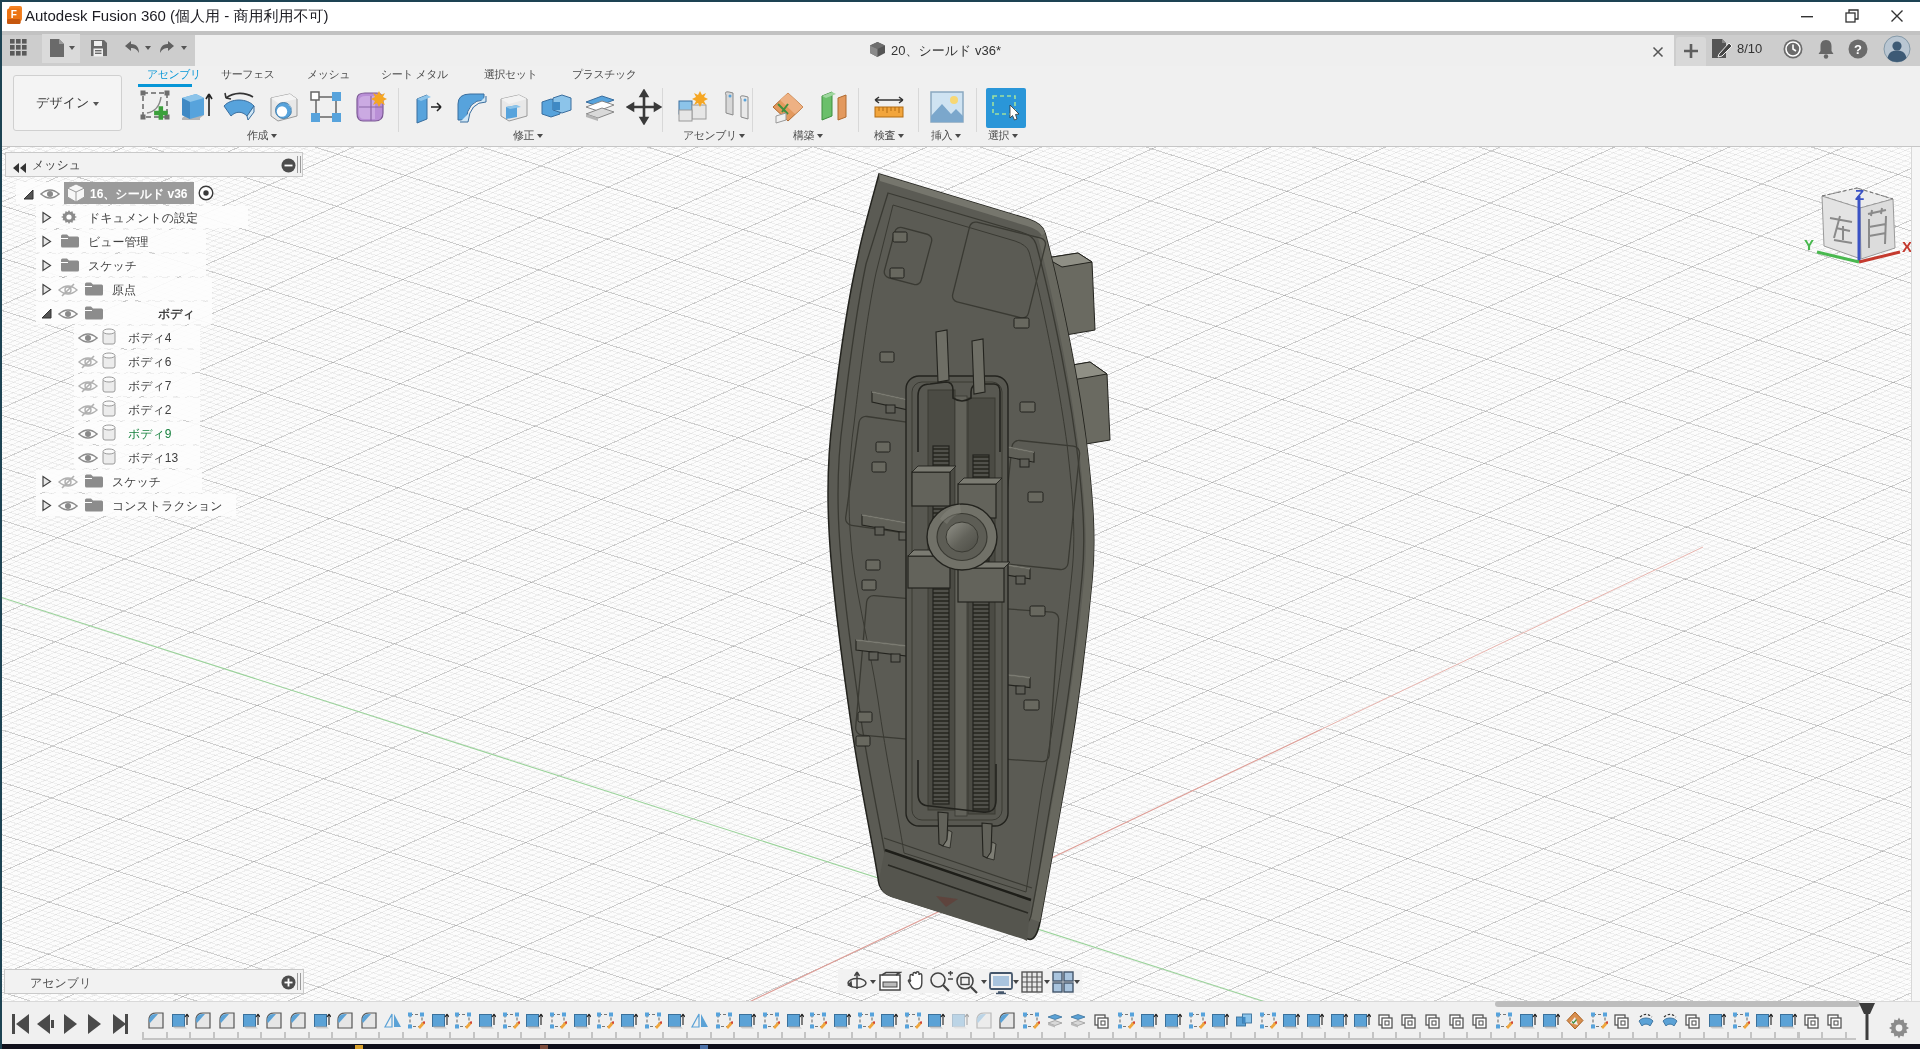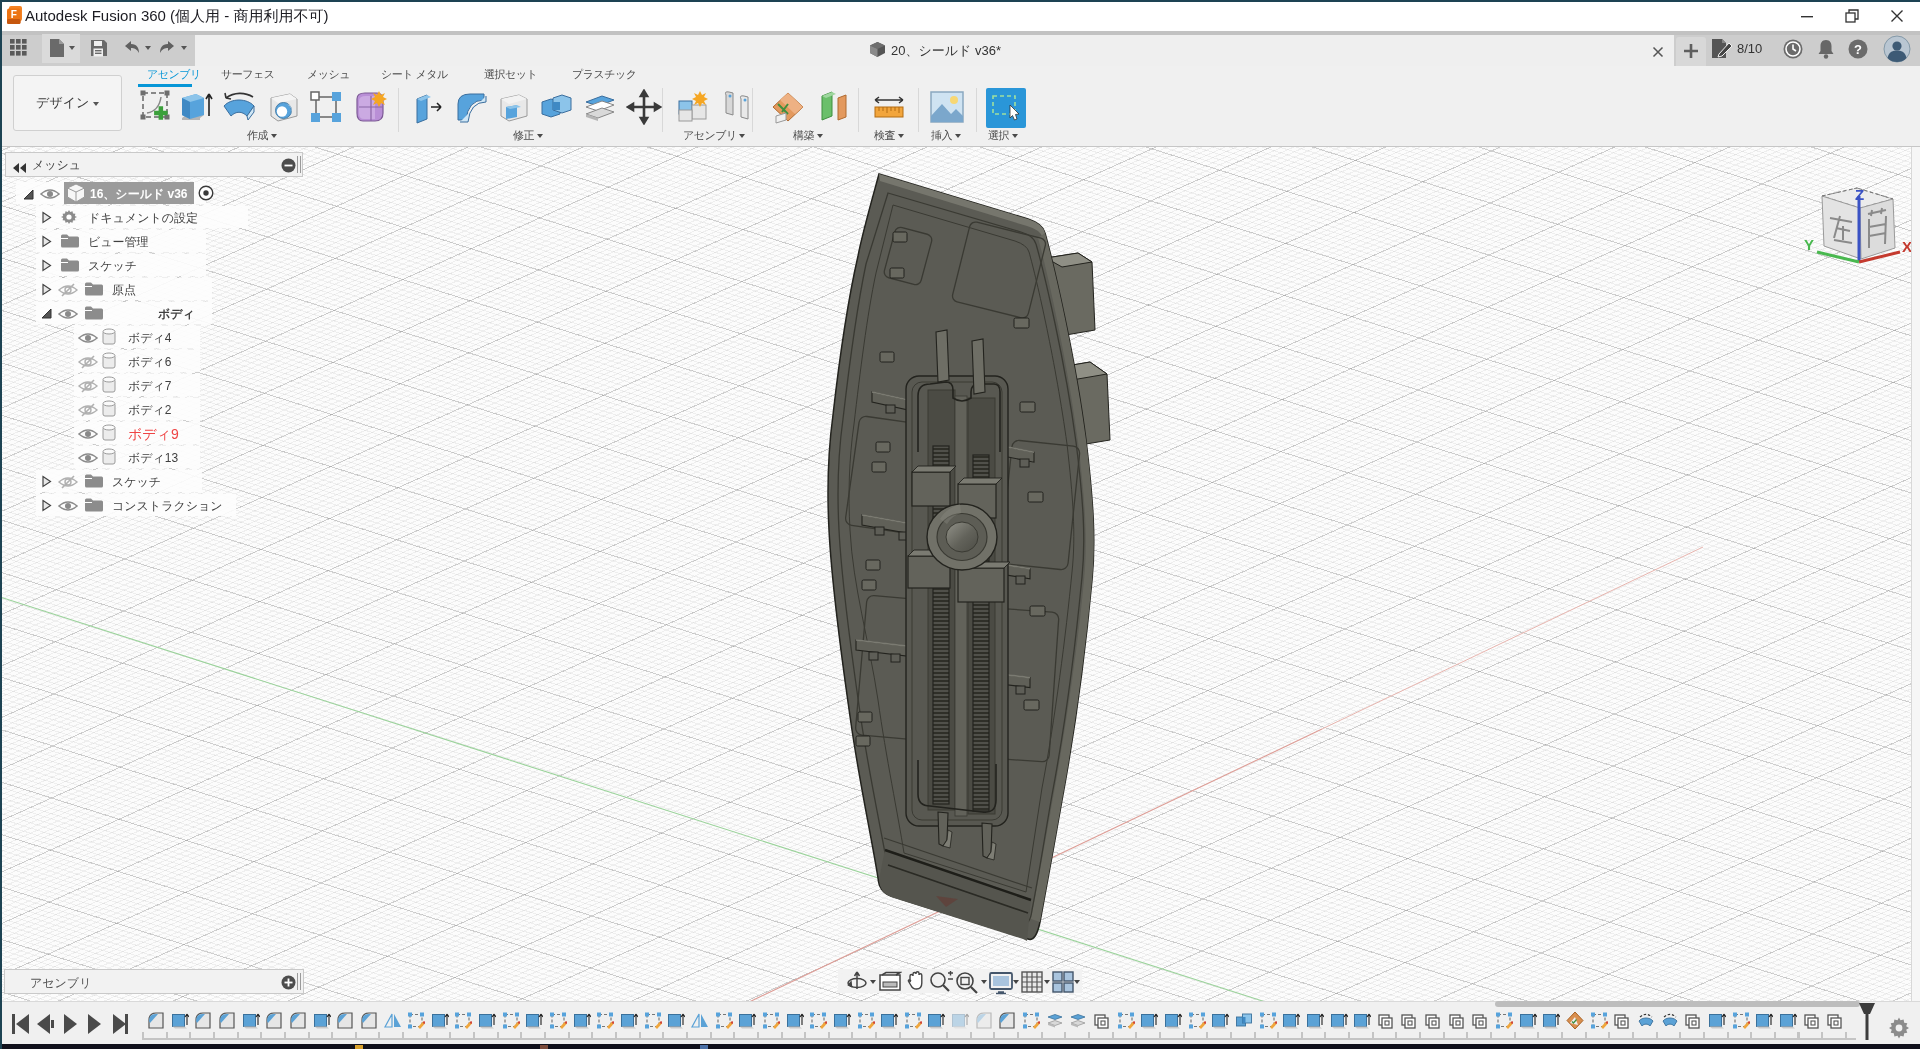--- a/index.html
+++ b/index.html
@@ -532,21 +532,21 @@
 <div class="abs" style="left:128px;top:402px;font-size:12px;color:#3f3f3f;font-weight:normal;letter-spacing:0;white-space:nowrap;text-align:right;">ボディ2</div>
 <div class="bstrip" style="left:74px;top:422px;width:126px"></div>
 <div class="abs" style="left:78px;top:427px;"><svg width="20" height="14" viewBox="0 0 20 14" style="">
         <path d="M1 7 Q10 -1 19 7 Q10 15 1 7 Z" fill="none" stroke="#8a8a8a" stroke-width="1.6"></path>
         <circle cx="10" cy="7" r="3" fill="#8a8a8a"></circle>
       </svg></div>
 <div class="abs" style="left:100px;top:423px;"><svg width="18" height="20" viewBox="0 0 18 20" style="">
         <rect x="3" y="4" width="12" height="13" rx="2" fill="#ececec" stroke="#9a9a9a"></rect>
         <ellipse cx="9" cy="4.5" rx="6" ry="2.5" fill="#fafafa" stroke="#9a9a9a"></ellipse>
       </svg></div>
-<div class="abs" style="left:128px;top:426px;font-size:14px;color:#ef4444;font-weight:normal;letter-spacing:0;white-space:nowrap;">ボディ9</div>
+<div class="abs" style="left:128px;top:426px;font-size:12px;color:#15803d;font-weight:normal;letter-spacing:0;white-space:nowrap;">ボディ9</div>
 <div class="bstrip" style="left:74px;top:446px;width:126px"></div>
 <div class="abs" style="left:78px;top:451px;"><svg width="20" height="14" viewBox="0 0 20 14" style="">
         <path d="M1 7 Q10 -1 19 7 Q10 15 1 7 Z" fill="none" stroke="#8a8a8a" stroke-width="1.6"></path>
         <circle cx="10" cy="7" r="3" fill="#8a8a8a"></circle>
       </svg></div>
 <div class="abs" style="left:100px;top:447px;"><svg width="18" height="20" viewBox="0 0 18 20" style="">
         <rect x="3" y="4" width="12" height="13" rx="2" fill="#ececec" stroke="#9a9a9a"></rect>
         <ellipse cx="9" cy="4.5" rx="6" ry="2.5" fill="#fafafa" stroke="#9a9a9a"></ellipse>
       </svg></div>
 <div class="abs" style="left:128px;top:450px;font-size:12px;color:#3f3f3f;font-weight:normal;letter-spacing:0;white-space:nowrap;">ボディ13</div>

